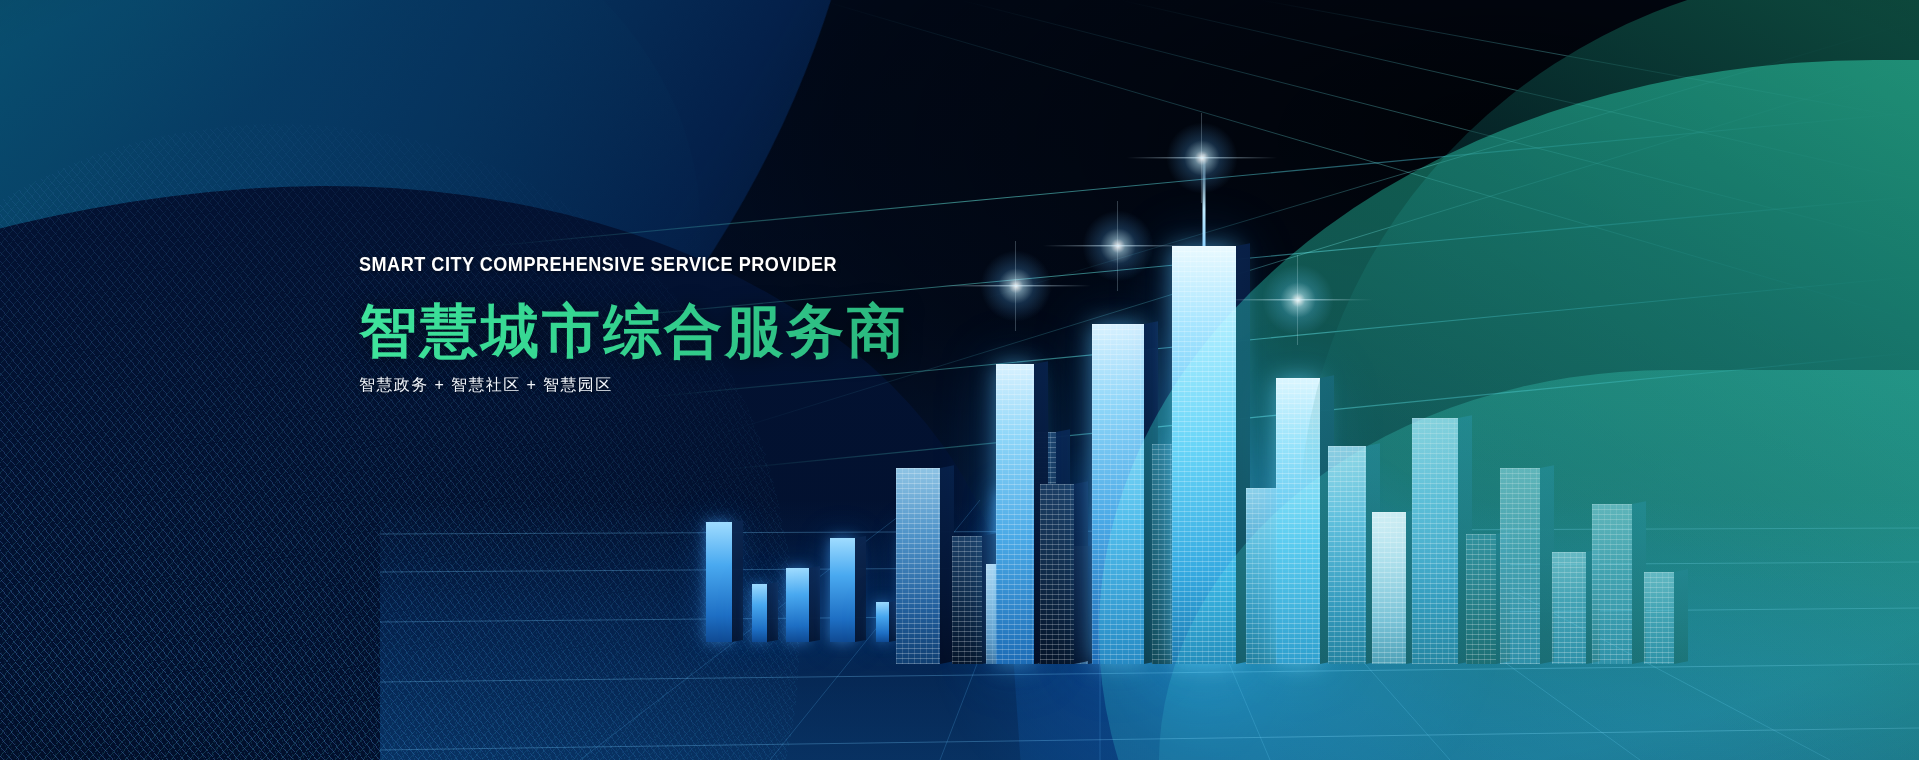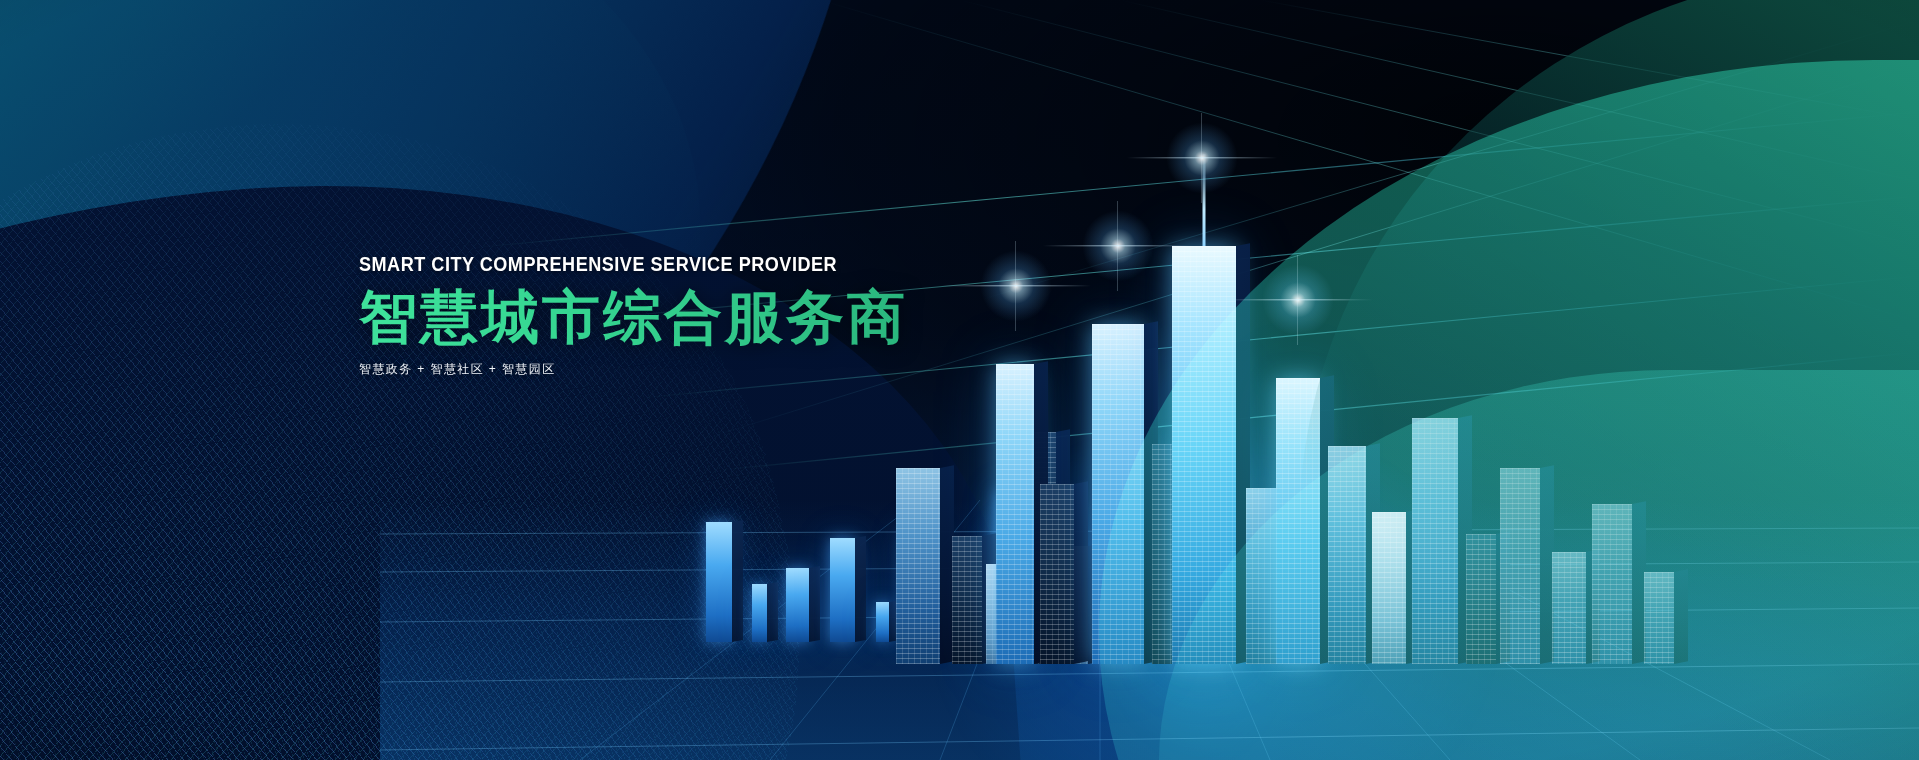--- a/index.html
+++ b/index.html
@@ -200,39 +200,39 @@
     font-weight:700;
     font-size:21px;
     letter-spacing:0.6px;
     color:#ffffff;
     transform:scaleX(0.86);
     transform-origin:left center;
     white-space:nowrap;
     text-shadow:0 1px 5px rgba(0,0,0,0.6);
   }
   .headline {
-    margin-top:10px;
+    margin-top:24px;
     font-family:"Liberation Sans","DejaVu Sans", sans-serif;
     font-weight:700;
     font-size:58px;
     line-height:1.08;
     letter-spacing:3px;
     color:#34d98c;
     background:linear-gradient(92deg, #3fe39c 0%, #35d691 28%, #2ec084 60%, #1f9e6c 100%);
     -webkit-background-clip:text;
     background-clip:text;
     -webkit-text-fill-color:transparent;
     white-space:nowrap;
     filter:drop-shadow(0 2px 10px rgba(0,0,0,0.55));
   }
   .subline {
     margin-top:12px;
     font-family:"Liberation Sans","DejaVu Sans", sans-serif;
     font-weight:400;
-    font-size:12px;
+    font-size:16px;
     letter-spacing:1.4px;
     color:#f2f6fb;
     white-space:nowrap;
     text-shadow:0 1px 6px rgba(0,0,0,0.7);
   }
 </style>
 </head>
 <body>
 
 <div id="banner">

